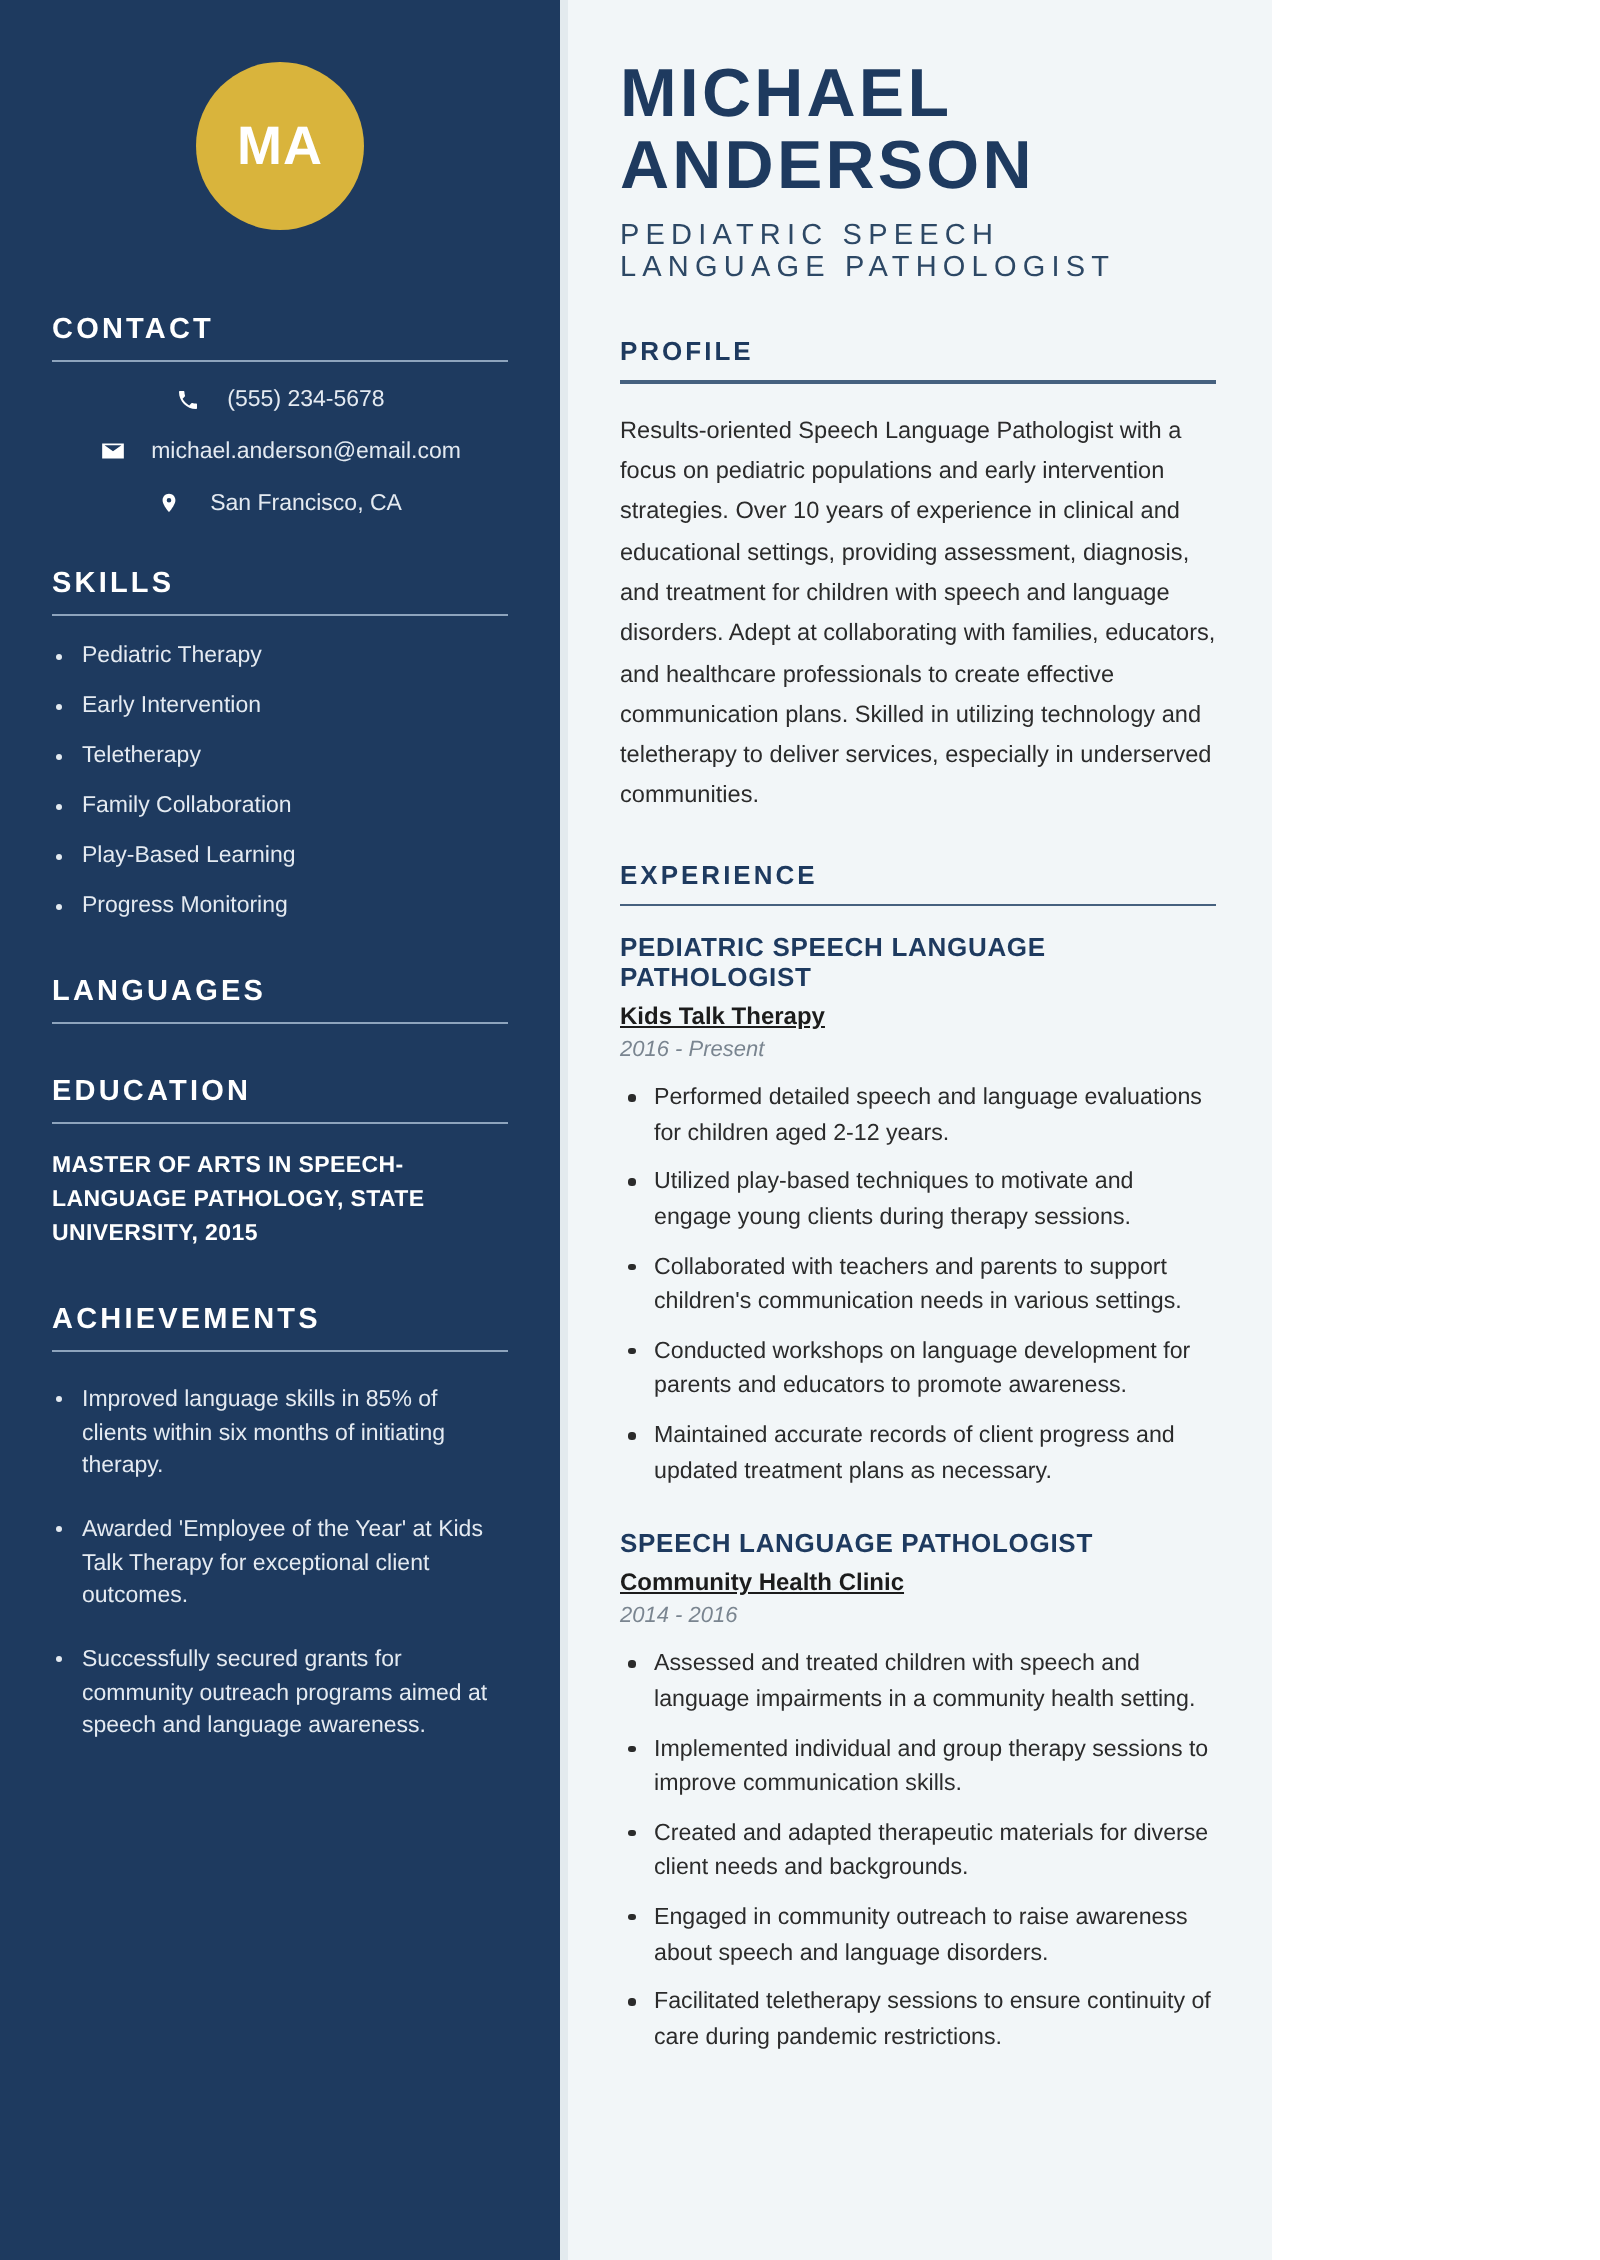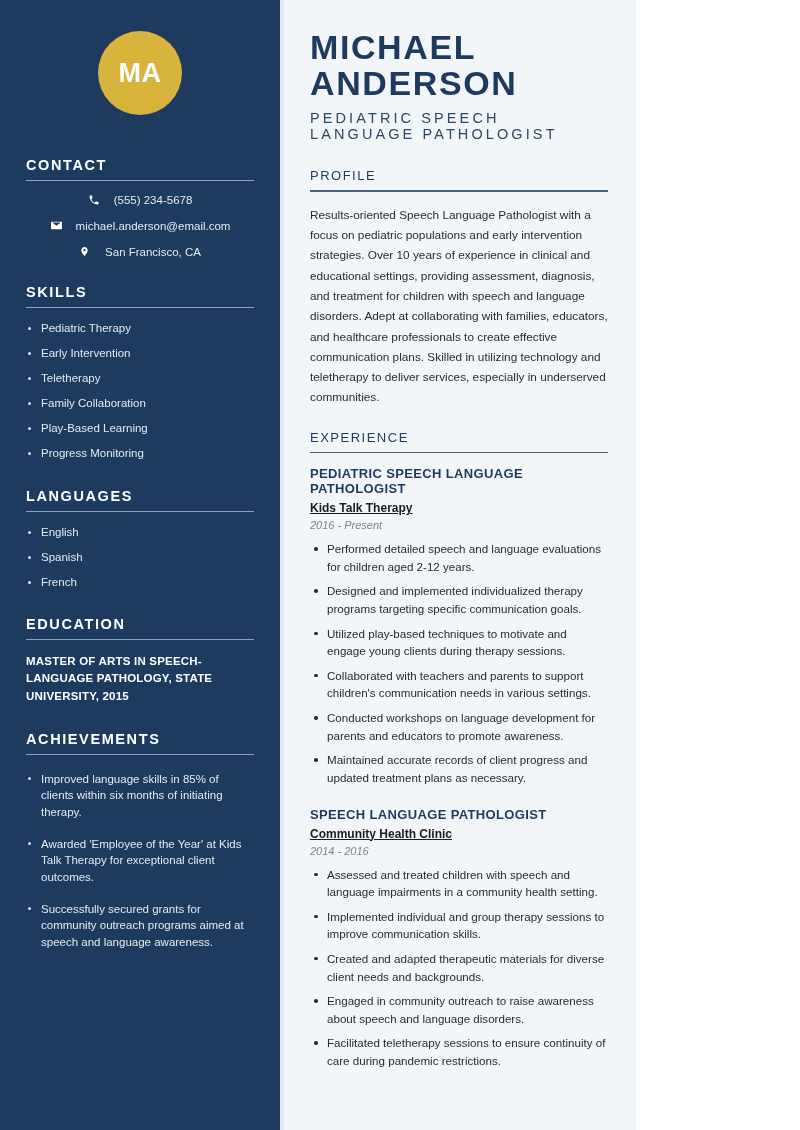--- a/index.html
+++ b/index.html
@@ -134,21 +134,21 @@
   }
   .role {
     font-size: 14.5px;
     color: #2d4865;
     letter-spacing: 3.1px;
     margin: 0 0 26px 0;
   }
   .main-section { margin-bottom: 22px; }
   .main-h {
     font-size: 13px;
-    font-weight: normal;
+    font-weight: bold;
     letter-spacing: 1.5px;
     color: #1e3a5f;
     margin: 0 0 7px 0;
     text-transform: uppercase;
   }
   .main-rule {
     height: 1.5px;
     background: #46617f;
     margin-bottom: 13px;
   }
@@ -254,25 +254,20 @@
         <li class="side-li">Teletherapy</li>
         <li class="side-li">Family Collaboration</li>
         <li class="side-li">Play-Based Learning</li>
         <li class="side-li">Progress Monitoring</li>
       </ul>
     </section>
 
     <section class="side-section">
       <h2 class="side-h">LANGUAGES</h2>
       <div class="side-rule"></div>
-      <ul class="side-ul">
-        <li class="side-li">English</li>
-        <li class="side-li">Spanish</li>
-        <li class="side-li">French</li>
-      </ul>
     </section>
 
     <section class="side-section">
       <h2 class="side-h">EDUCATION</h2>
       <div class="side-rule"></div>
       <div class="edu-text">MASTER OF ARTS IN SPEECH-LANGUAGE PATHOLOGY, STATE UNIVERSITY, 2015</div>
     </section>
 
     <section class="side-section">
       <h2 class="side-h">ACHIEVEMENTS</h2>
@@ -302,21 +297,20 @@
     <section class="main-section">
       <h2 class="main-h">EXPERIENCE</h2>
       <div class="main-rule"></div>
 
       <div class="job">
         <div class="job-title">PEDIATRIC SPEECH LANGUAGE PATHOLOGIST</div>
         <div class="job-company">Kids Talk Therapy</div>
         <div class="job-dates">2016 - Present</div>
         <ul class="job-ul">
           <li class="job-li">Performed detailed speech and language evaluations for children aged 2-12 years.</li>
-          <li class="job-li">Designed and implemented individualized therapy programs targeting specific communication goals.</li>
           <li class="job-li">Utilized play-based techniques to motivate and engage young clients during therapy sessions.</li>
           <li class="job-li">Collaborated with teachers and parents to support children's communication needs in various settings.</li>
           <li class="job-li">Conducted workshops on language development for parents and educators to promote awareness.</li>
           <li class="job-li">Maintained accurate records of client progress and updated treatment plans as necessary.</li>
         </ul>
       </div>
 
       <div class="job">
         <div class="job-title">SPEECH LANGUAGE PATHOLOGIST</div>
         <div class="job-company">Community Health Clinic</div>

